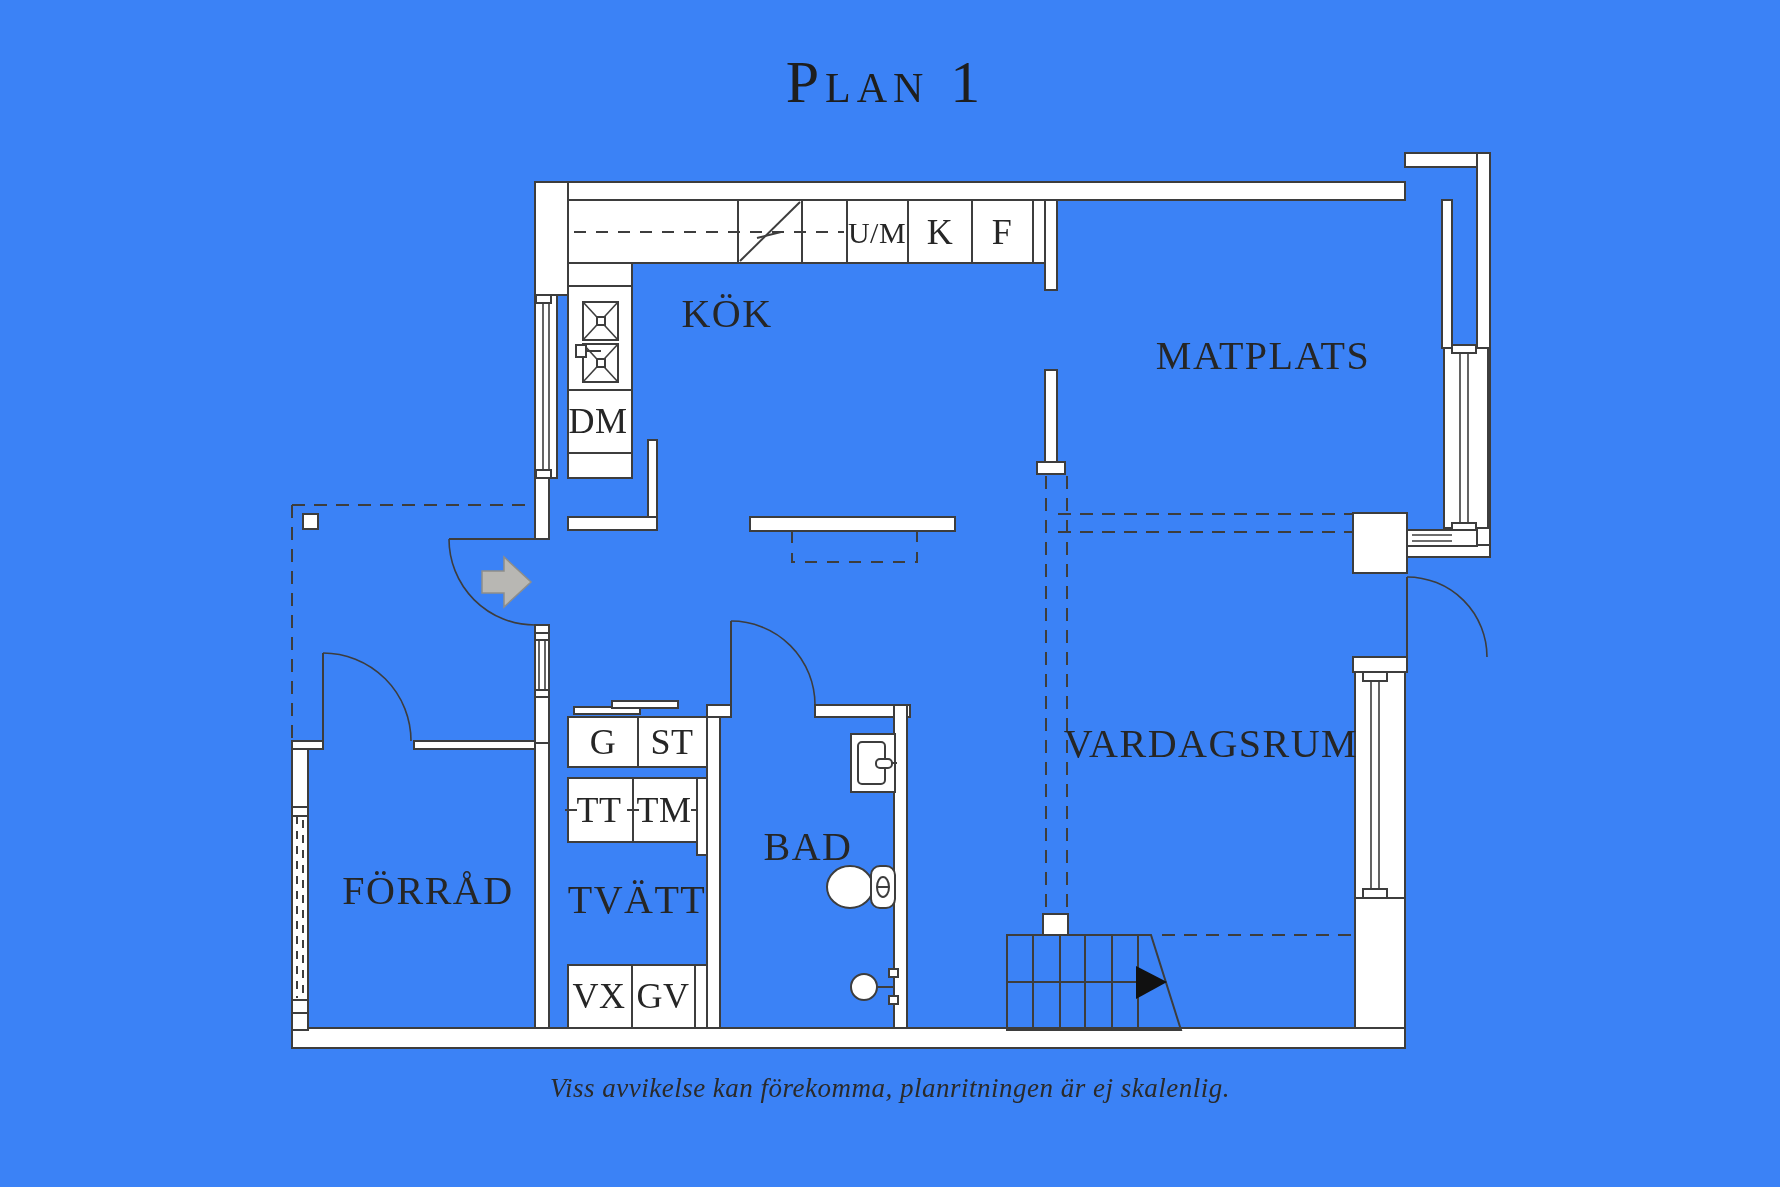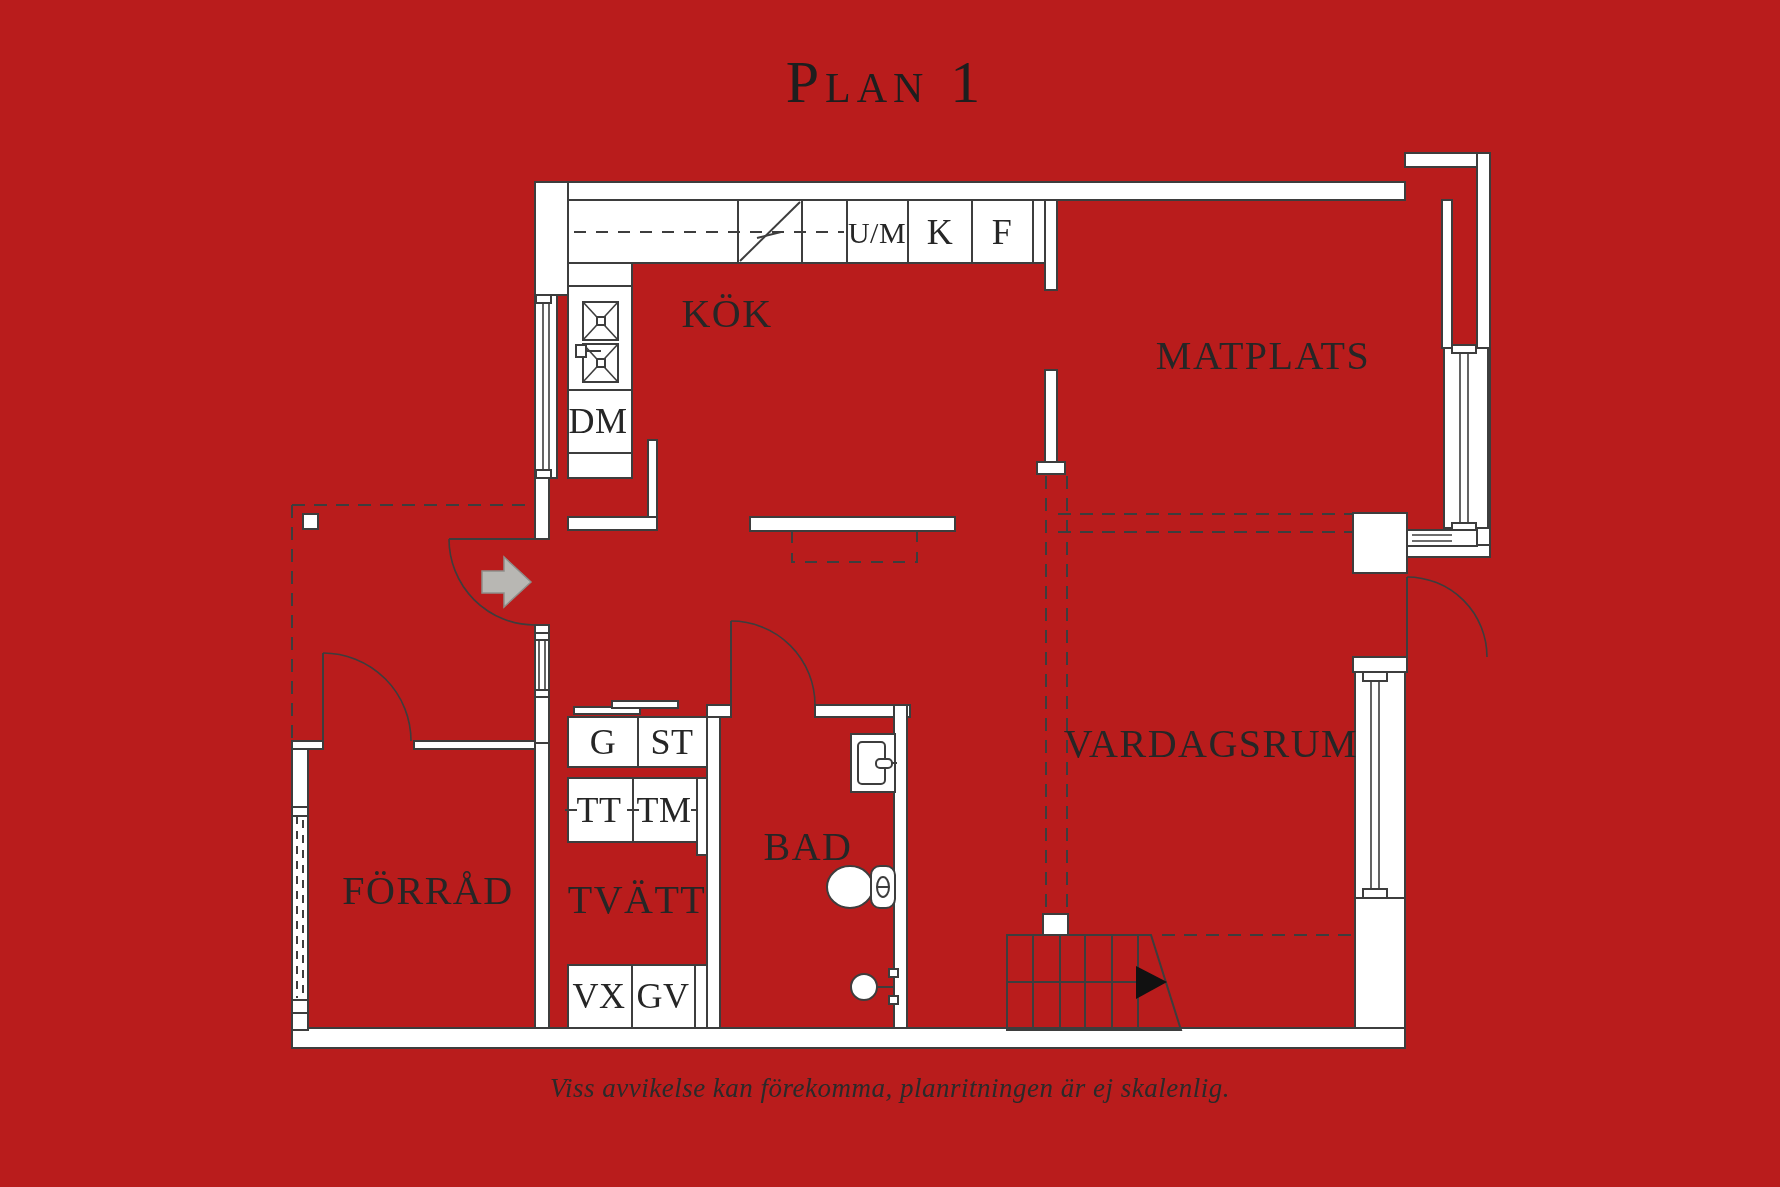--- a/index.html
+++ b/index.html
@@ -1,16 +1,16 @@
 <!DOCTYPE html>
 <html><head>
 <meta charset="utf-8">
 <style>
   html,body{margin:0;padding:0;background:#ffffff;}
-  .page{position:relative;width:1780px;height:1187px;background:#b91c1c;overflow:hidden;
+  .page{position:relative;width:1780px;height:1187px;background:#3b82f6;overflow:hidden;
         font-family:"Liberation Serif","DejaVu Serif",serif;}
   svg{position:absolute;left:0;top:0;}
   .wall{fill:#ffffff;stroke:#3d3d3d;stroke-width:2;}
   .ln{stroke:#3d3d3d;stroke-width:2;fill:none;}
   .thin{stroke:#3d3d3d;stroke-width:1.6;fill:none;}
   .dash{stroke:#3d3d3d;stroke-width:2;fill:none;stroke-dasharray:13 9;}
   .dash2{stroke:#3d3d3d;stroke-width:2;fill:none;stroke-dasharray:12 10;}
   .hatchdash{stroke:#3d3d3d;stroke-width:2;fill:none;stroke-dasharray:8 7;}
   .sym{fill:#ffffff;stroke:#3d3d3d;stroke-width:2;}
   .txt{fill:#262626;}

